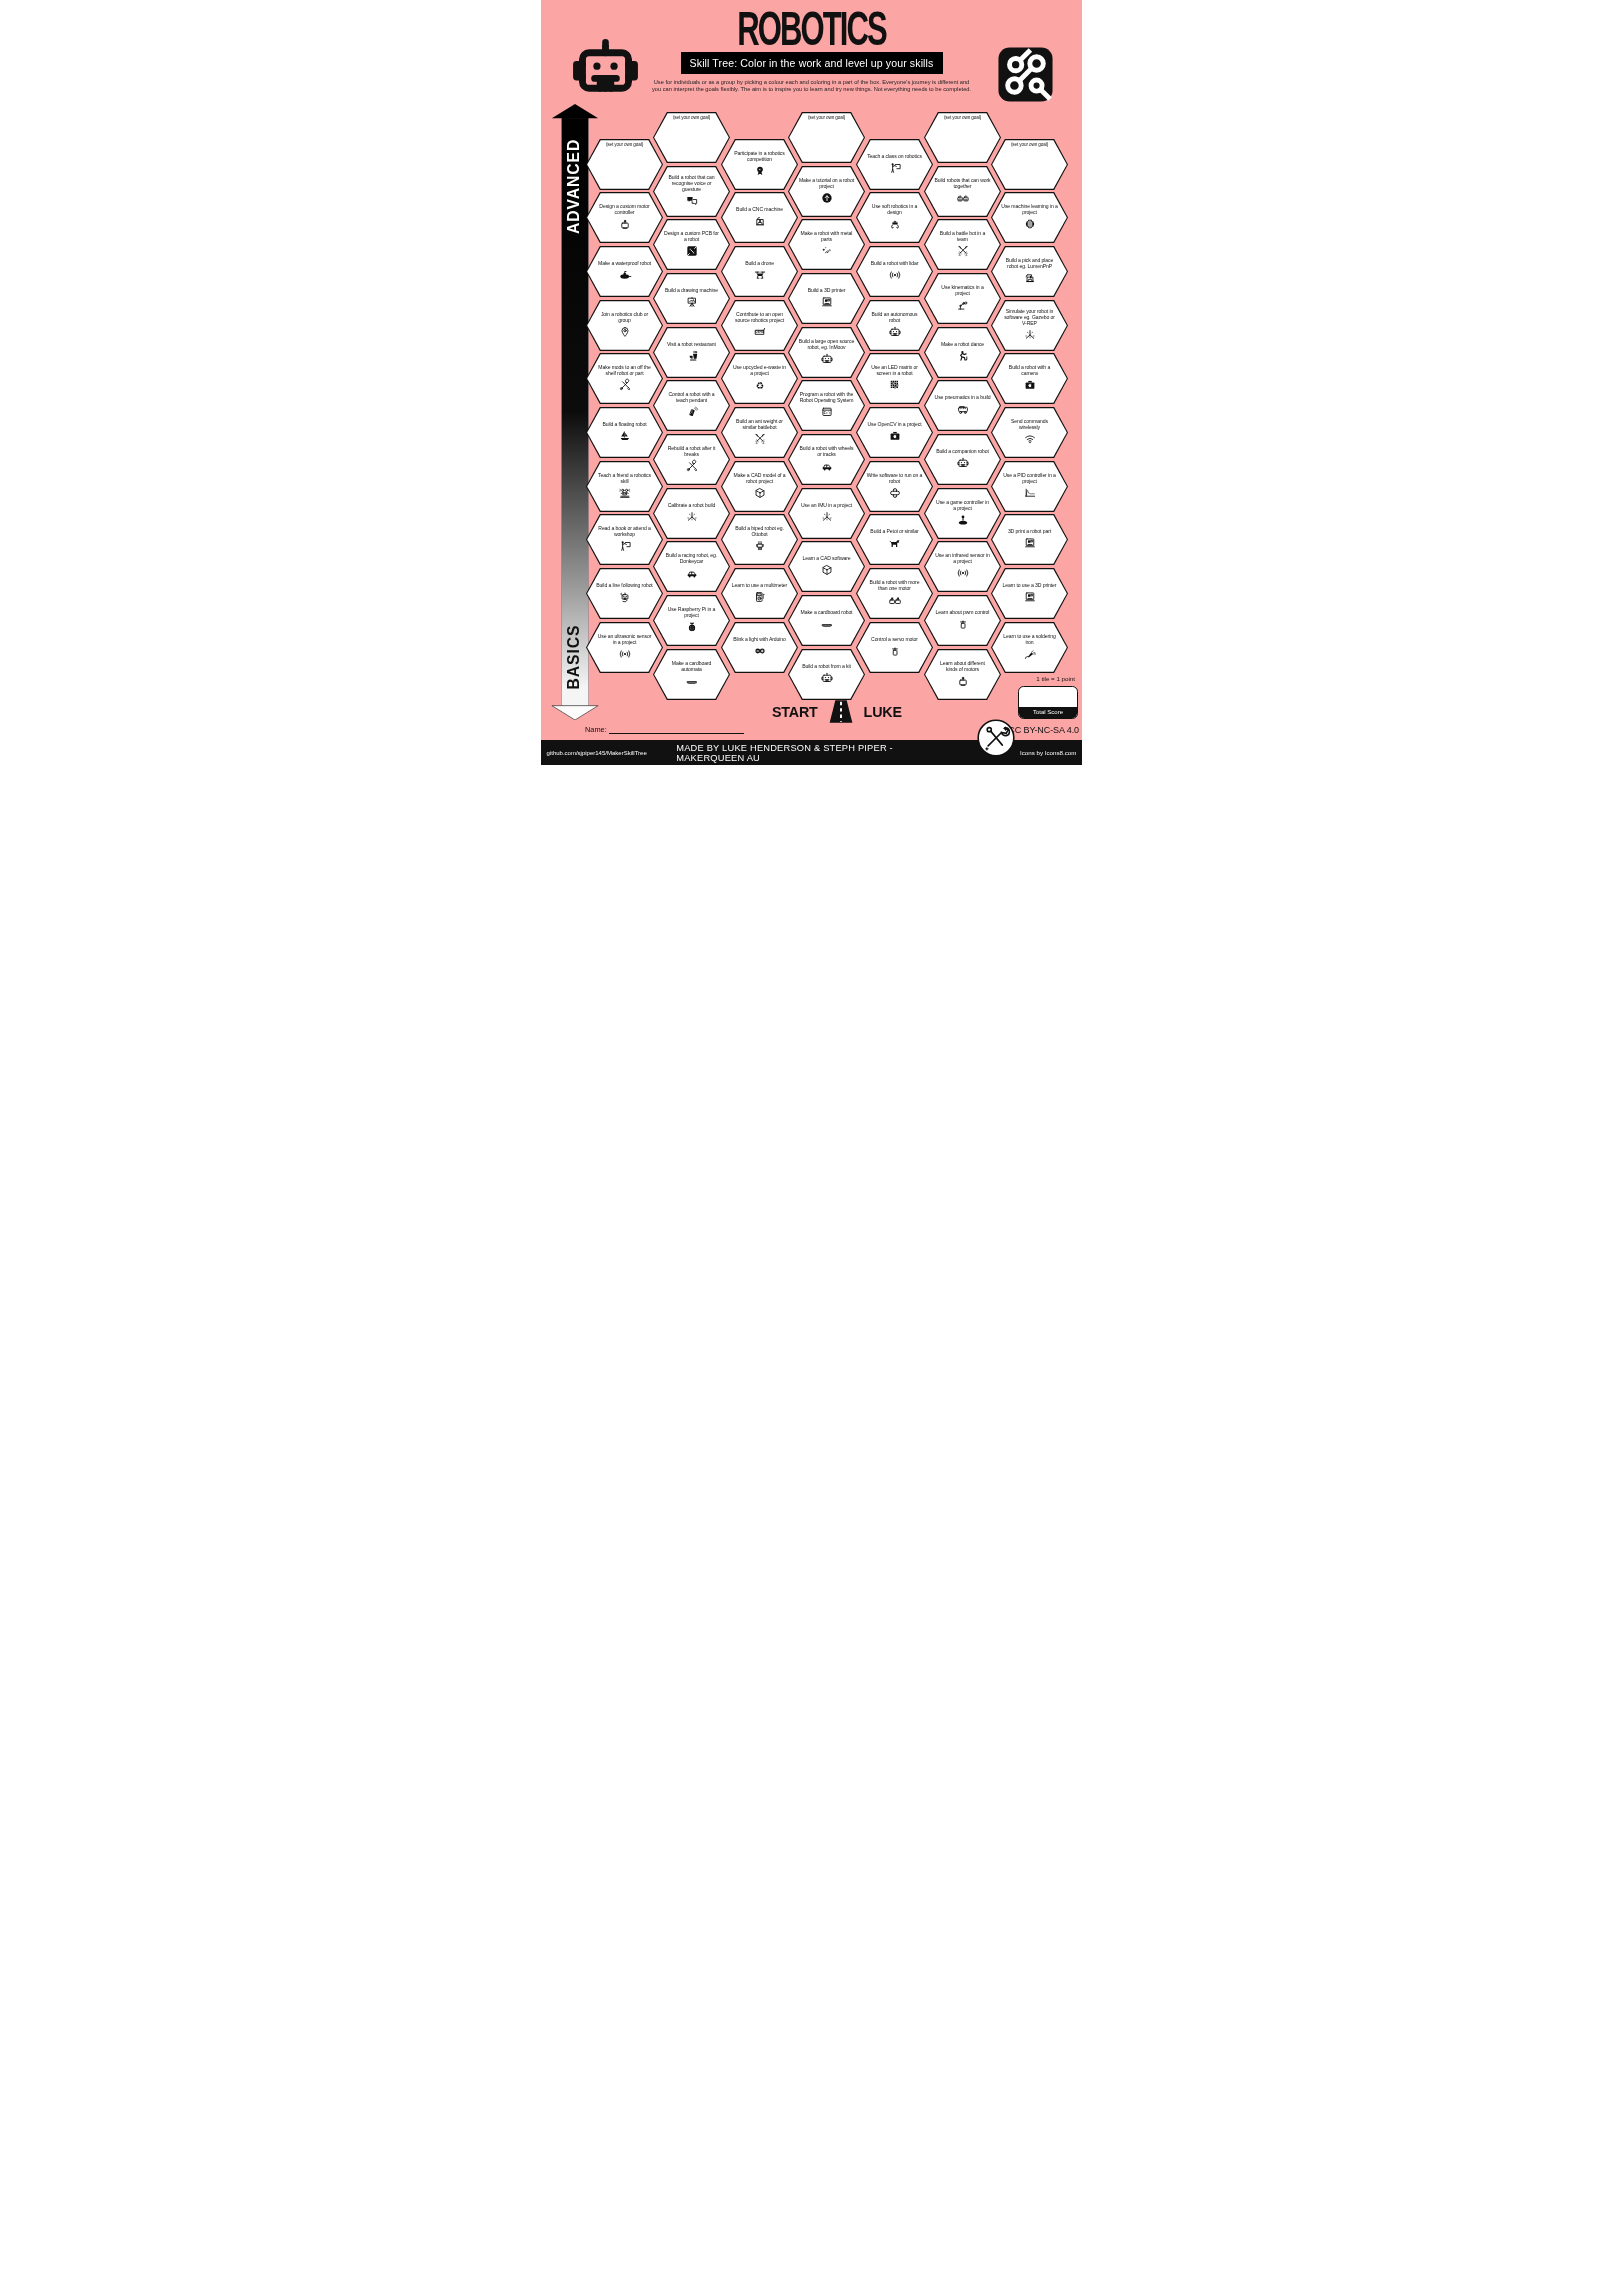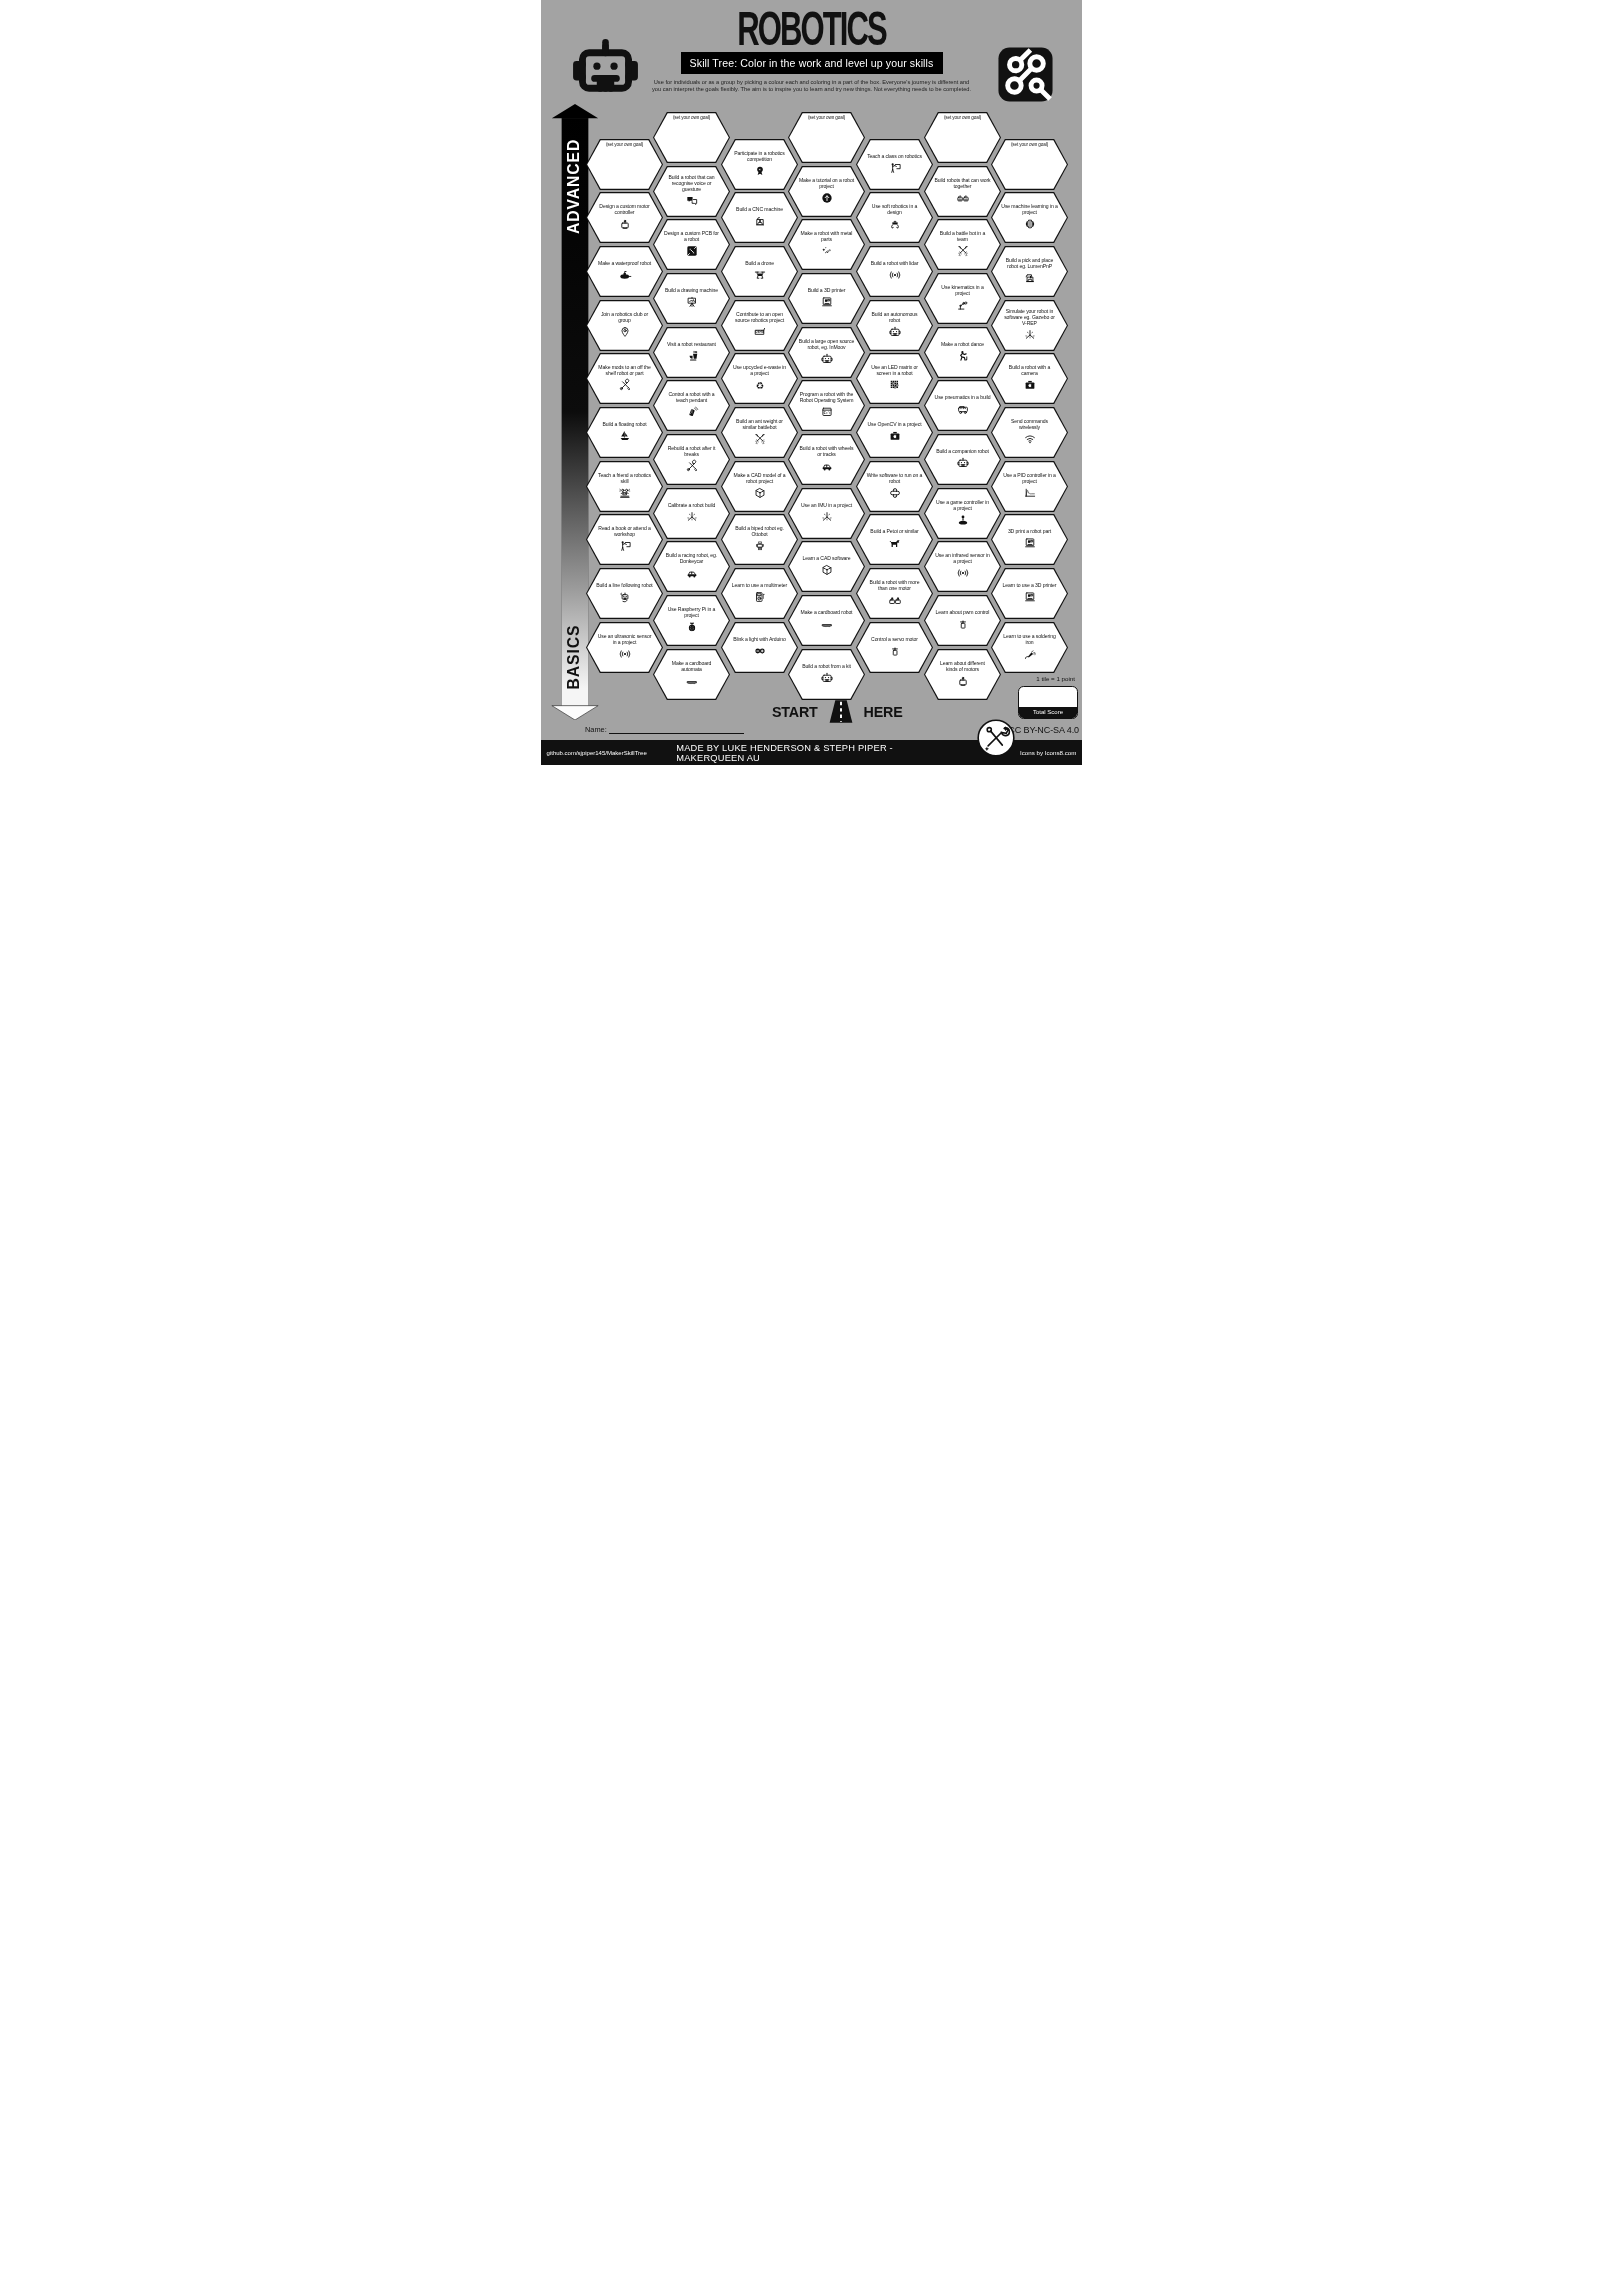--- a/index.html
+++ b/index.html
@@ -1,17 +1,17 @@
 <!DOCTYPE html>
 <html style="font-size:7.4px"><head>
 <meta charset="utf-8">
 <style>
   html,body{margin:0;padding:0;background:#fff;}
   body{font-family:"Liberation Sans",sans-serif;color:#111;}
-  #poster{position:relative;width:541px;height:765px;margin:0 auto;background:#a3a3a3;overflow:hidden;}
+  #poster{position:relative;width:541px;height:765px;margin:0 auto;background:#fca5a5;overflow:hidden;}
 
   
   .title{position:absolute;left:0;right:0;top:6.5px;height:44px;text-align:center;
     font-size:37px;font-weight:900;letter-spacing:-2.3px;line-height:44px;
     transform:scale(.84,1.32);}
   .subbar{position:absolute;left:50%;top:52px;transform:translateX(-50%);
     width:262px;height:22px;background:#000;color:#fff;display:flex;align-items:center;justify-content:center;
     font-size:10.6px;letter-spacing:0.1px;}
   .desc{position:absolute;left:50%;top:79px;transform:translateX(-50%);
     width:324px;text-align:center;font-size:5.7px;line-height:1.3;color:#222;}
@@ -1053,21 +1053,21 @@
         </div>
       </div>
     </div>
 
   <div class="start">
     <span>START</span>
     <svg viewBox="0 0 24 22">
       <path d="M7 1h10l5 20H2z" fill="#111"></path>
       <path d="M12 2.5V20" stroke="#fff" stroke-width="1.7" stroke-dasharray="3 2.6" fill="none"></path>
     </svg>
-    <span>HERE</span>
+    <span>LUKE</span>
   </div>
 
   <div class="name-row">
     <span>Name:</span>
     <span class="name-line"></span>
   </div>
 
   <div class="tile-note">1 tile = 1 point</div>
   <div class="score-box">
     <div class="bar">Total Score</div>

